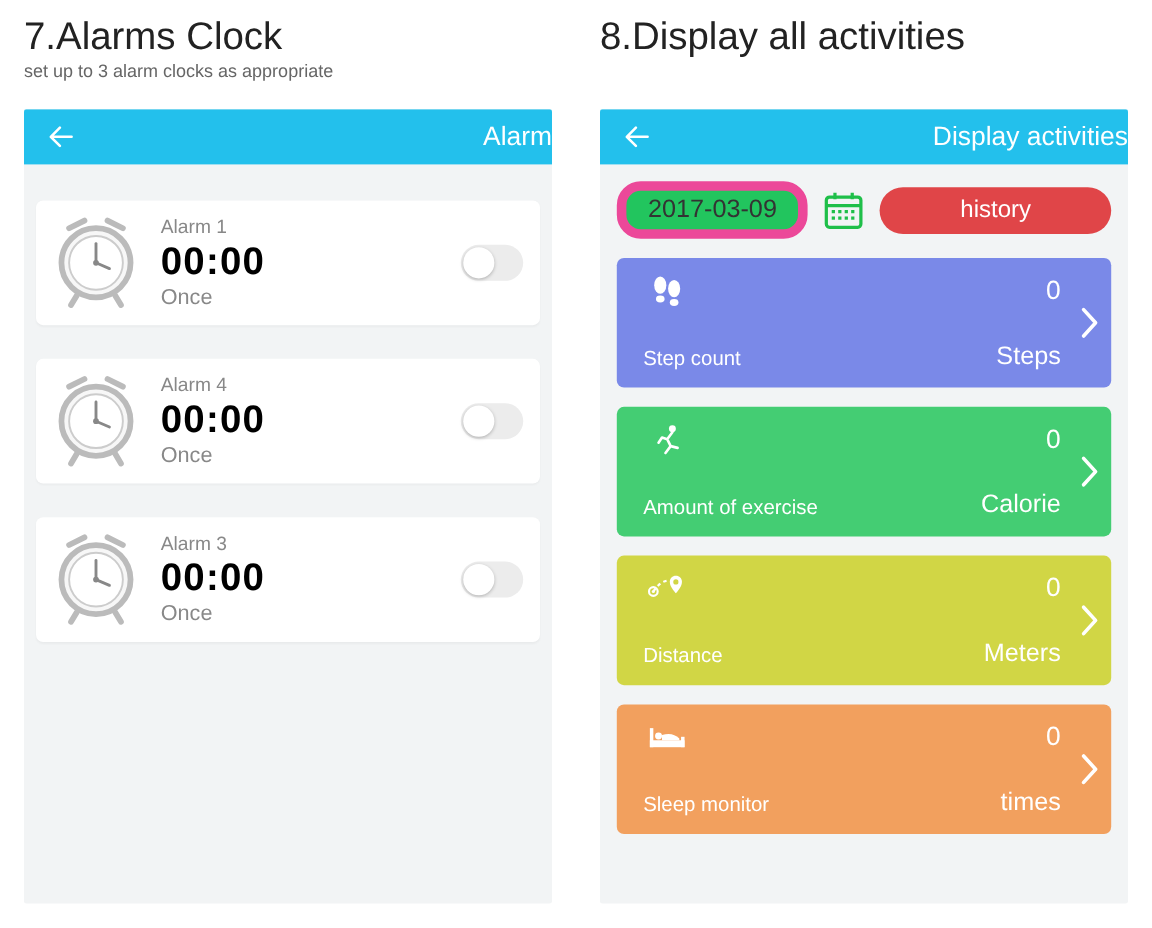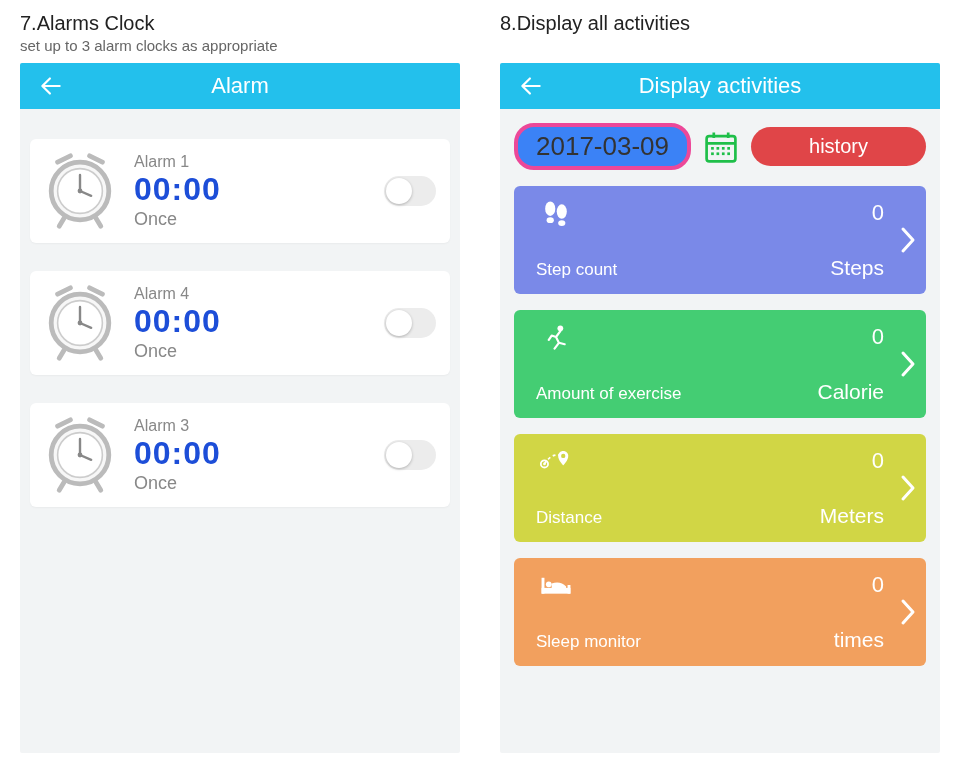--- a/index.html
+++ b/index.html
@@ -6,22 +6,22 @@
   body {
     font-family: -apple-system, BlinkMacSystemFont, "Segoe UI", Arial, sans-serif;
     background: #fff;
     width: 960px;
     height: 773px;
     display: flex;
     padding: 12px 20px 20px 20px;
     gap: 40px;
   }
   .col { flex: 1; display: flex; flex-direction: column; }
-  .col-title { font-size: 20px; font-weight: 400; color: #222; margin-bottom: 2px; }
-  .col-subtitle { font-size: 15px; color: #666; margin-bottom: 4px; height: 22px;}
+  .col-title { font-size: 32px; font-weight: 400; color: #222; margin-bottom: 2px; }
+  .col-subtitle { font-size: 15px; color: #666; margin-bottom: 18px; height: 22px;}
   .phone {
     background: #f2f4f5;
     flex: 1;
     border-radius: 2px;
     overflow: hidden;
     display: flex;
     flex-direction: column;
   }
   .topbar {
     background: #23c0ec;
@@ -32,42 +32,42 @@
     position: relative;
   }
   .back-arrow {
     width: 26px; height: 26px;
     display: flex; align-items: center; justify-content: center;
     cursor: pointer;
   }
   .topbar-title {
     position: absolute;
     left: 0; right: 0;
-    text-align: center;
+    text-align: right;
     color: #fff;
     font-size: 22px;
     font-weight: 400;
     pointer-events: none;
   }
 
   
   .alarm-body { padding: 30px 10px; }
   .alarm-card {
     background: #fff;
     border-radius: 6px;
     padding: 12px 14px 12px 10px;
     display: flex;
     align-items: center;
     margin-bottom: 28px;
     box-shadow: 0 1px 2px rgba(0,0,0,0.04);
   }
   .clock-icon { width: 80px; height: 80px; flex-shrink: 0; margin-right: 14px; }
   .alarm-info { flex: 1; }
   .alarm-name { font-size: 16px; color: #888; font-weight: 500; margin-bottom: 2px; }
-  .alarm-time { font-size: 32px; color: #1d4ed8; font-weight: 600; letter-spacing: 1px; line-height: 1; }
+  .alarm-time { font-size: 32px; color: #000000; font-weight: 600; letter-spacing: 1px; line-height: 1; }
   .alarm-repeat { font-size: 18px; color: #888; margin-top: 4px; }
   .toggle {
     width: 52px; height: 30px; border-radius: 15px;
     background: #ececec;
     position: relative;
     cursor: pointer;
   }
   .toggle::after {
     content: "";
     position: absolute;
@@ -77,26 +77,26 @@
     border-radius: 50%;
     box-shadow: 0 1px 3px rgba(0,0,0,0.25);
   }
 
   
   .act-body { padding: 14px 14px; display:flex; flex-direction:column; gap:16px; }
   .act-topline {
     display: flex; align-items: center; gap: 12px;
   }
   .date-pill {
-    border: 4px solid #ec4899;
+    border: 8px solid #ec4899;
     border-radius: 20px;
     padding: 4px 18px;
     color: #333;
-    font-size: 26px;
-    background: #3b82f6;
+    font-size: 21px;
+    background: #22c55e;
   }
   .cal-icon { width: 36px; height: 36px; }
   .history-btn {
     flex: 1;
     background: #e04548;
     color: #fff;
     border: none;
     border-radius: 20px;
     padding: 8px 0;
     font-size: 20px;

